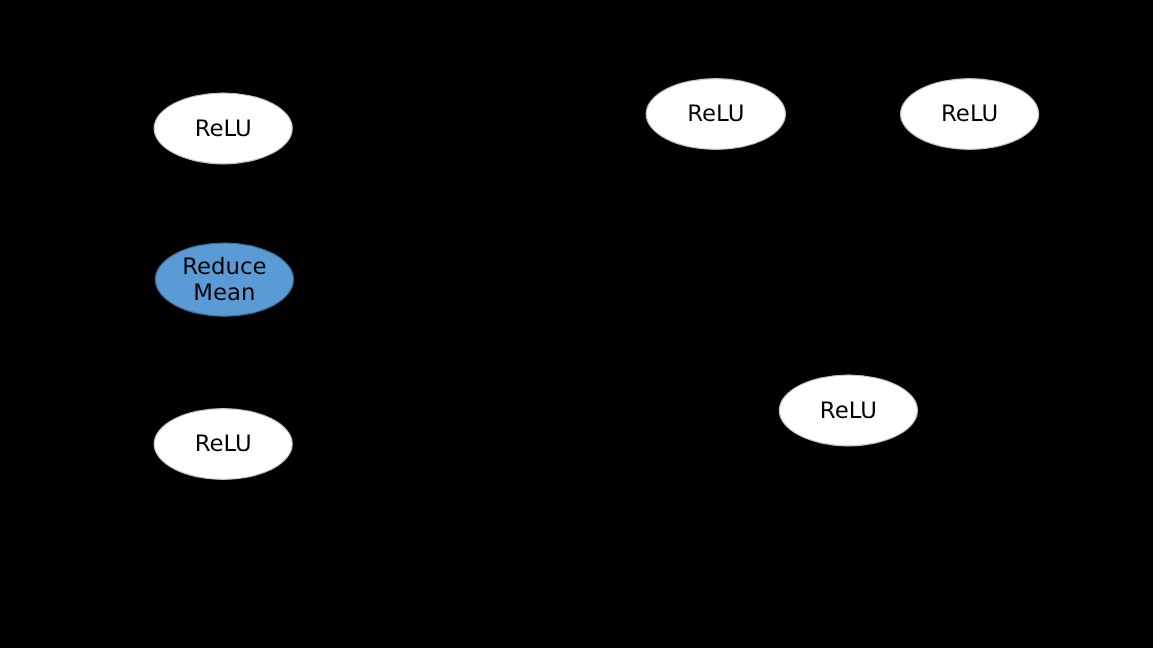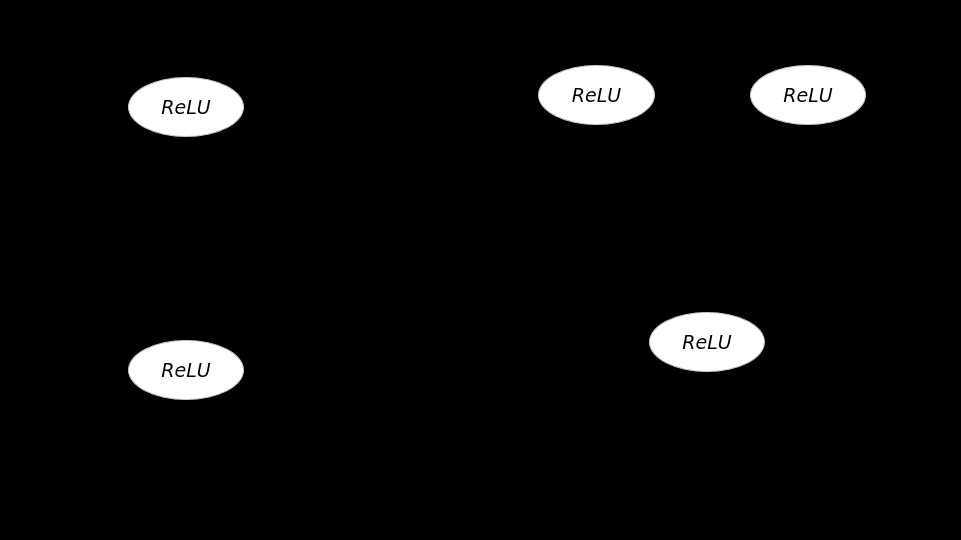--- a/index.html
+++ b/index.html
@@ -41,19 +41,21 @@
   }
   .node-blue {
     background: #5b9bd5;
     color: #000000;
     border: 1px solid #41719c;
   }
 </style>
 </head>
 <body>
 
-<div id="canvas" style="width: 925px; height: 540px; background: rgb(0, 0, 0); font-style: italic;">
+<div id="canvas" style="width: 925px; height: 540px; background: rgb(0, 0, 0);">
     <div class="node node-white" style="left: 128px; top: 77px; width: 116px; height: 60px; font-size: 19px; background: rgb(255, 255, 255);"><span class="node-label">ReLU</span></div>
+    <div class="node node-blue" style="left: 129px; top: 202px; width: 116px; height: 62px; font-size: 19px; background: rgb(91, 155, 213);"><span class="node-label">Reduce
+Mean</span></div>
     <div class="node node-white" style="left: 128px; top: 340px; width: 116px; height: 60px; font-size: 19px; background: rgb(255, 255, 255);"><span class="node-label">ReLU</span></div>
     <div class="node node-white" style="left: 538px; top: 65px; width: 117px; height: 60px; font-size: 19px; background: rgb(255, 255, 255);"><span class="node-label">ReLU</span></div>
     <div class="node node-white" style="left: 750px; top: 65px; width: 116px; height: 60px; font-size: 19px; background: rgb(255, 255, 255);"><span class="node-label">ReLU</span></div>
     <div class="node node-white" style="left: 649px; top: 312px; width: 116px; height: 60px; font-size: 19px; background: rgb(255, 255, 255);"><span class="node-label">ReLU</span></div>
   </div>
 
 </body></html>

